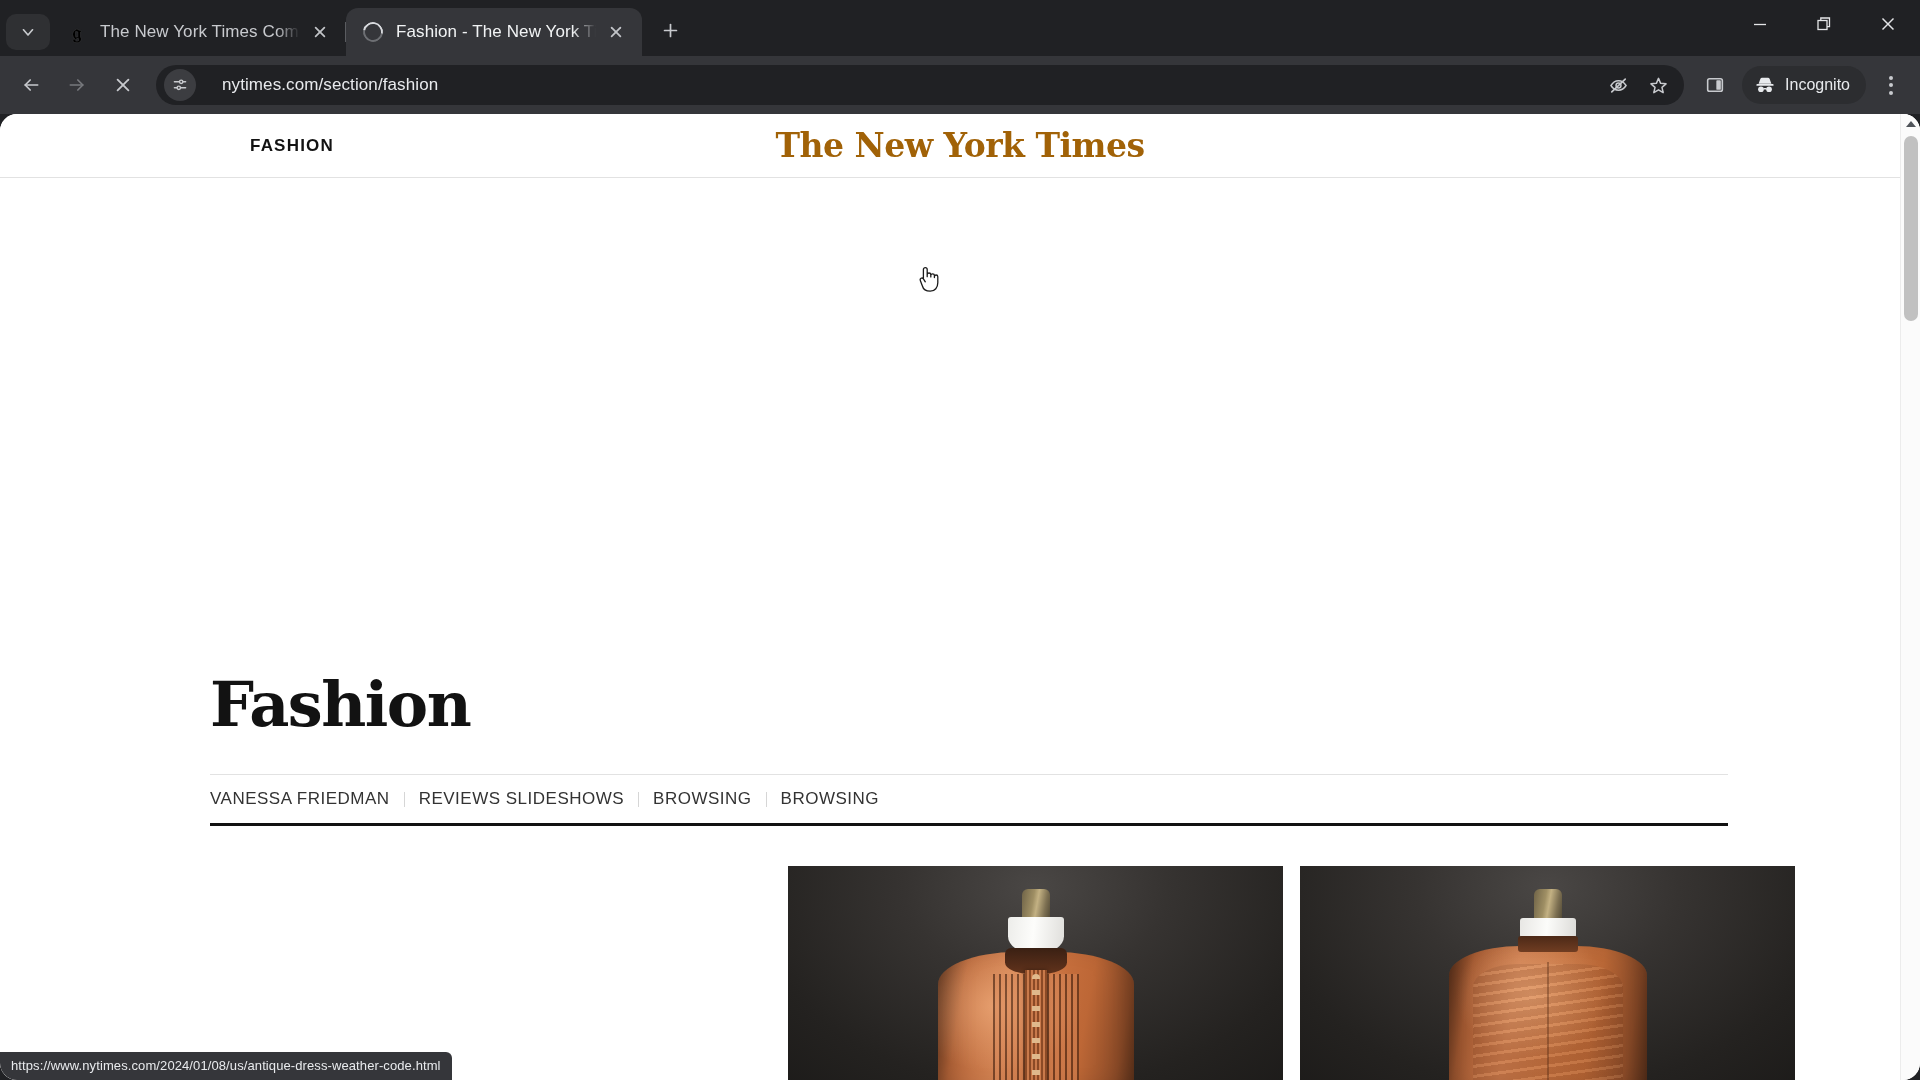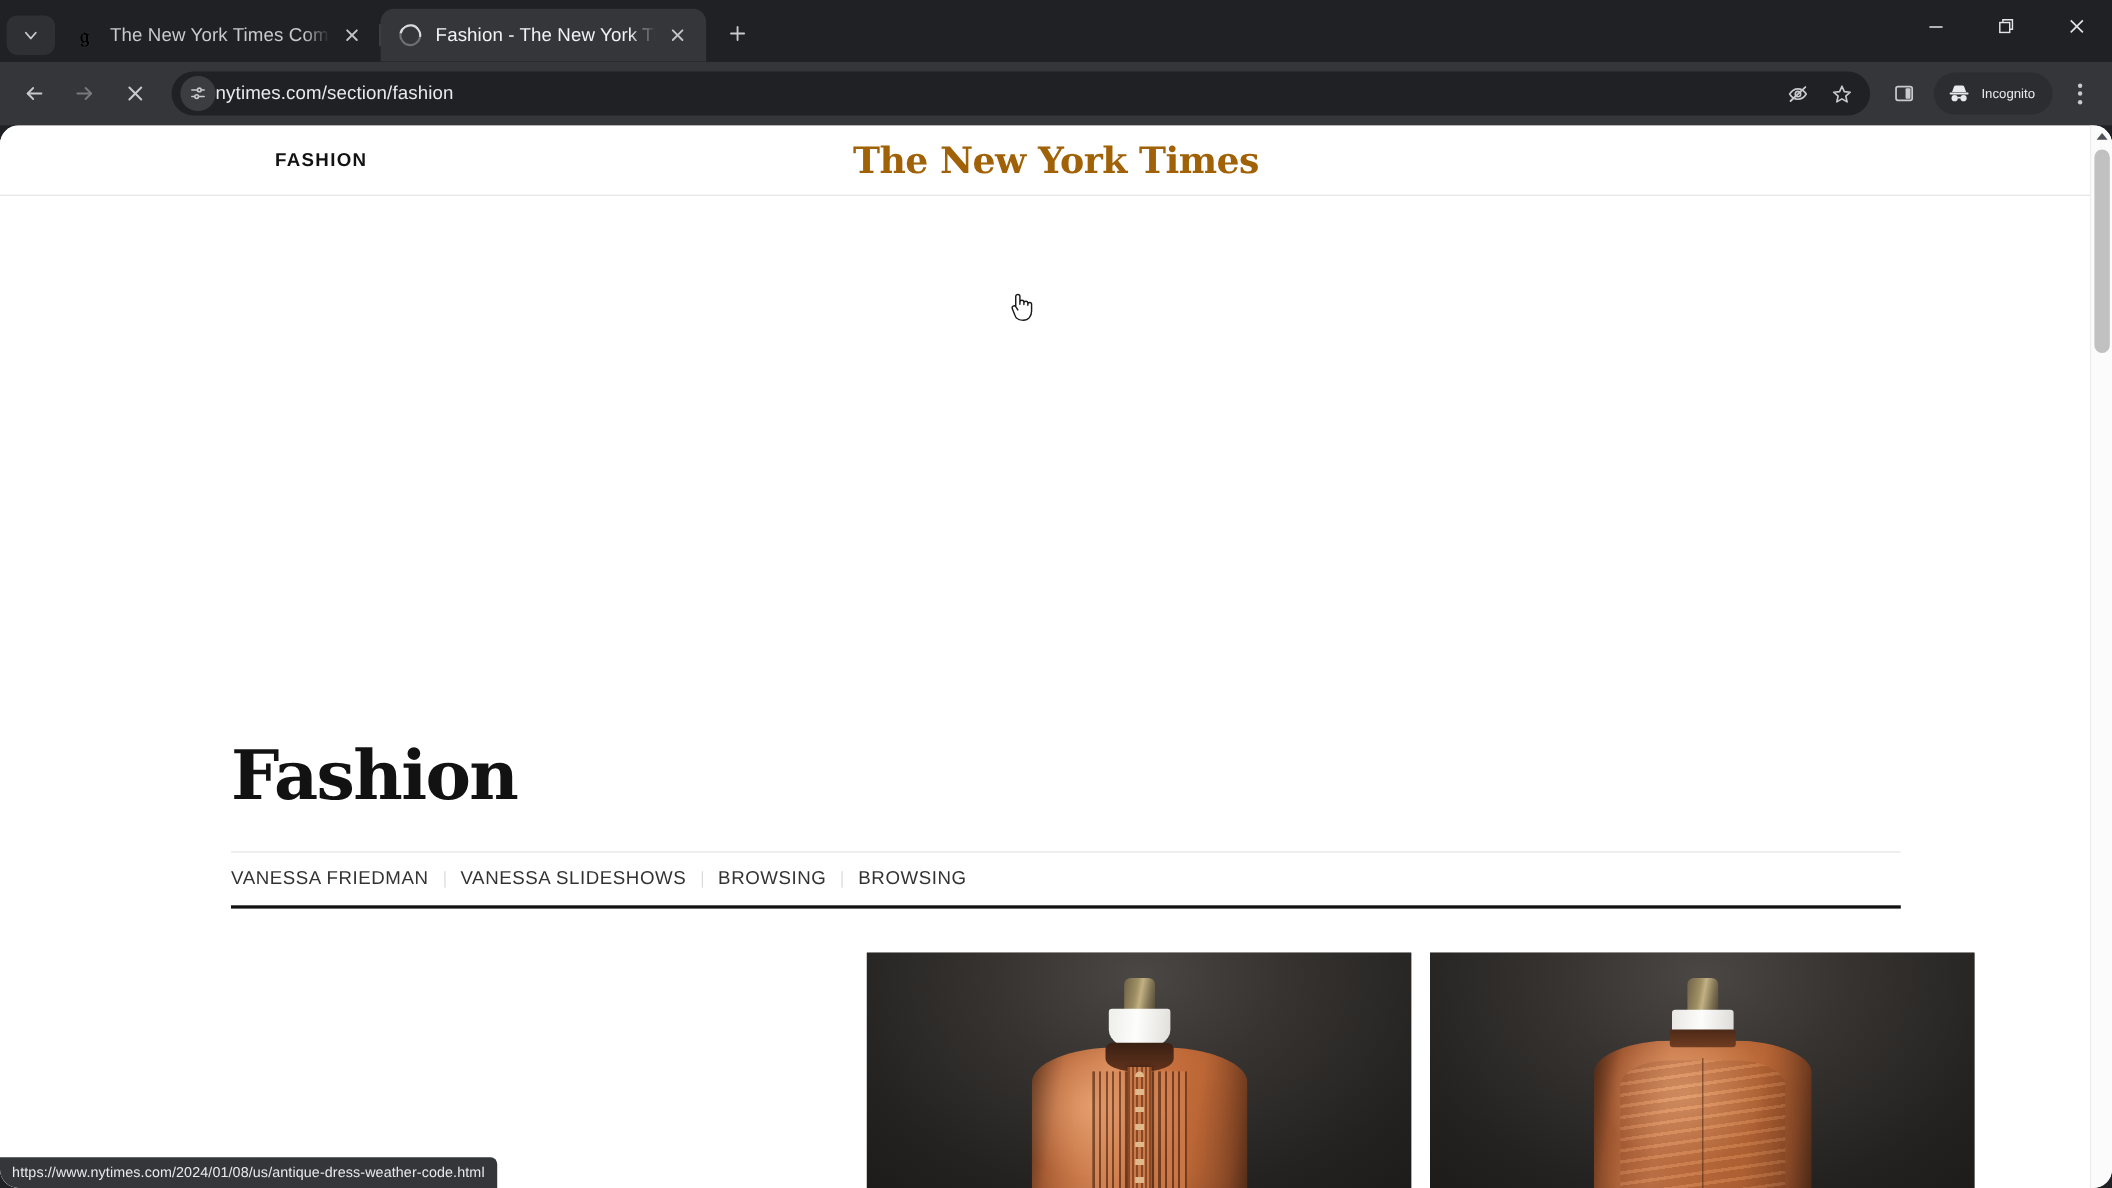--- a/index.html
+++ b/index.html
@@ -171,41 +171,41 @@
     background: #3c3d41;
     display: flex; align-items: center; justify-content: center;
     flex: 0 0 32px;
     margin-left: 2px;
   }
   .omni-icon svg { width: 16px; height: 16px; stroke: #c8cace; fill:none; stroke-width: 1.8; }
   .omni-url {
     flex: 1 1 auto;
     color: #e8eaed;
     font-size: 17px;
-    margin-left: 0;
+    margin-left: 26px;
     white-space: nowrap;
     overflow: hidden;
     letter-spacing: .1px;
   }
   .omni-actions { display: flex; align-items: center; flex: 0 0 auto; }
   .omni-actions .tbbtn { width: 36px; height: 36px; flex: 0 0 36px; }
   .omni-actions .tbbtn svg { width: 19px; height: 19px; }
 
   .tb-right { display: flex; align-items: center; flex: 0 0 auto; }
   .incognito-pill {
     height: 38px;
     border-radius: 19px;
     background: #2c2d30;
     display: flex;
     align-items: center;
     padding: 0 16px 0 12px;
     margin: 0 4px;
   }
   .incognito-pill .ic-glyph { width: 22px; height: 22px; margin-right: 9px; display:flex; align-items:center; justify-content:center;}
-  .incognito-pill .ic-label { color: #e8eaed; font-size: 12px; }
+  .incognito-pill .ic-label { color: #e8eaed; font-size: 16px; }
   .menu-dots {
     width: 42px; height: 42px;
     display: flex; flex-direction: column; align-items: center; justify-content: center;
     gap: 3.5px;
   }
   .menu-dots i { width: 4px; height: 4px; border-radius: 50%; background: #c8cace; display: block; }
 
   
   .viewport {
     flex: 1 1 auto;
@@ -628,21 +628,21 @@
       <div class="nyt-inner">
 
         <div class="big-gap"></div>
 
         <h1 class="page-title">Fashion</h1>
 
         <div class="subnav-wrap">
           <div class="subnav">
             <a href="#">VANESSA FRIEDMAN</a>
             <span class="divider"></span>
-            <a href="#">VANESSA SLIDESHOWS</a>
+            <a href="#">REVIEWS SLIDESHOWS</a>
             <span class="divider"></span>
             <a href="#">BROWSING</a>
             <span class="divider"></span>
             <a href="#">BROWSING</a>
           </div>
         </div>
         <div class="subnav-rule"></div>
 
         <div class="photos">
 

